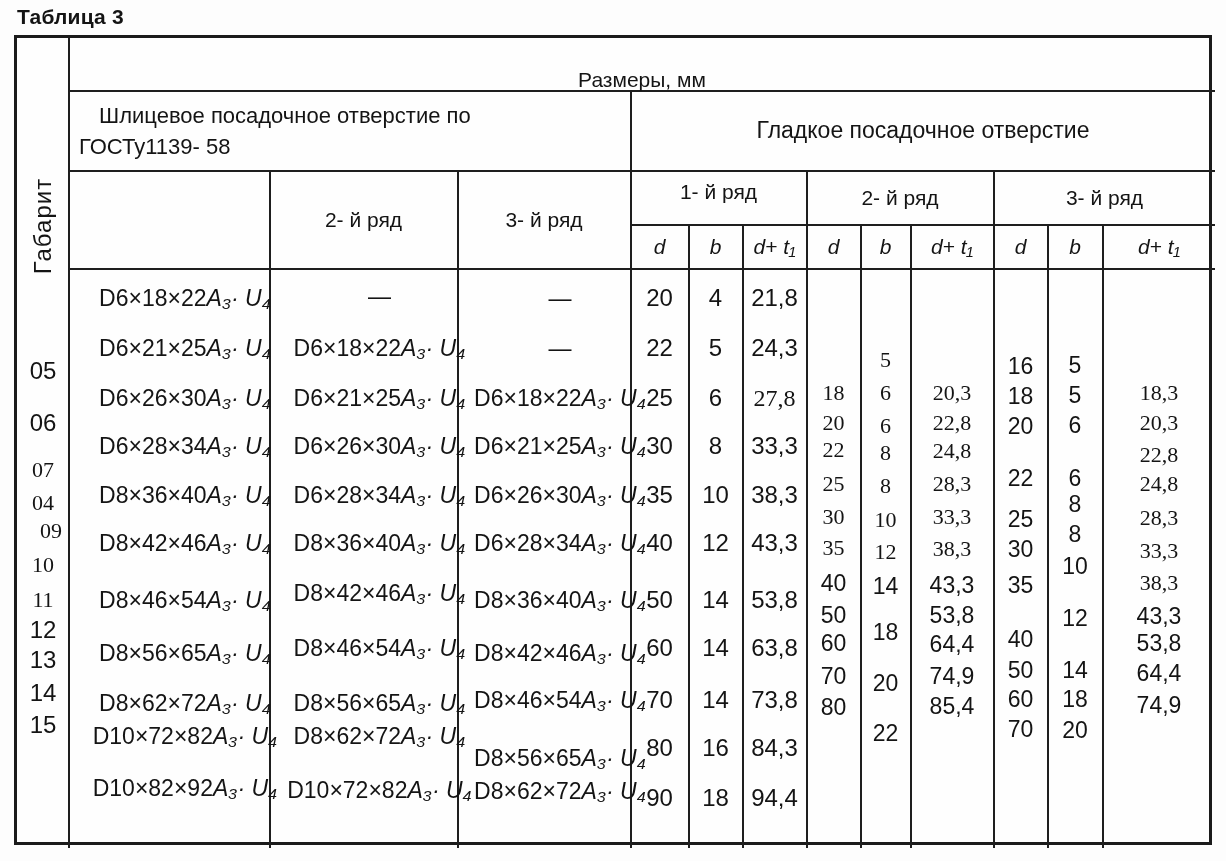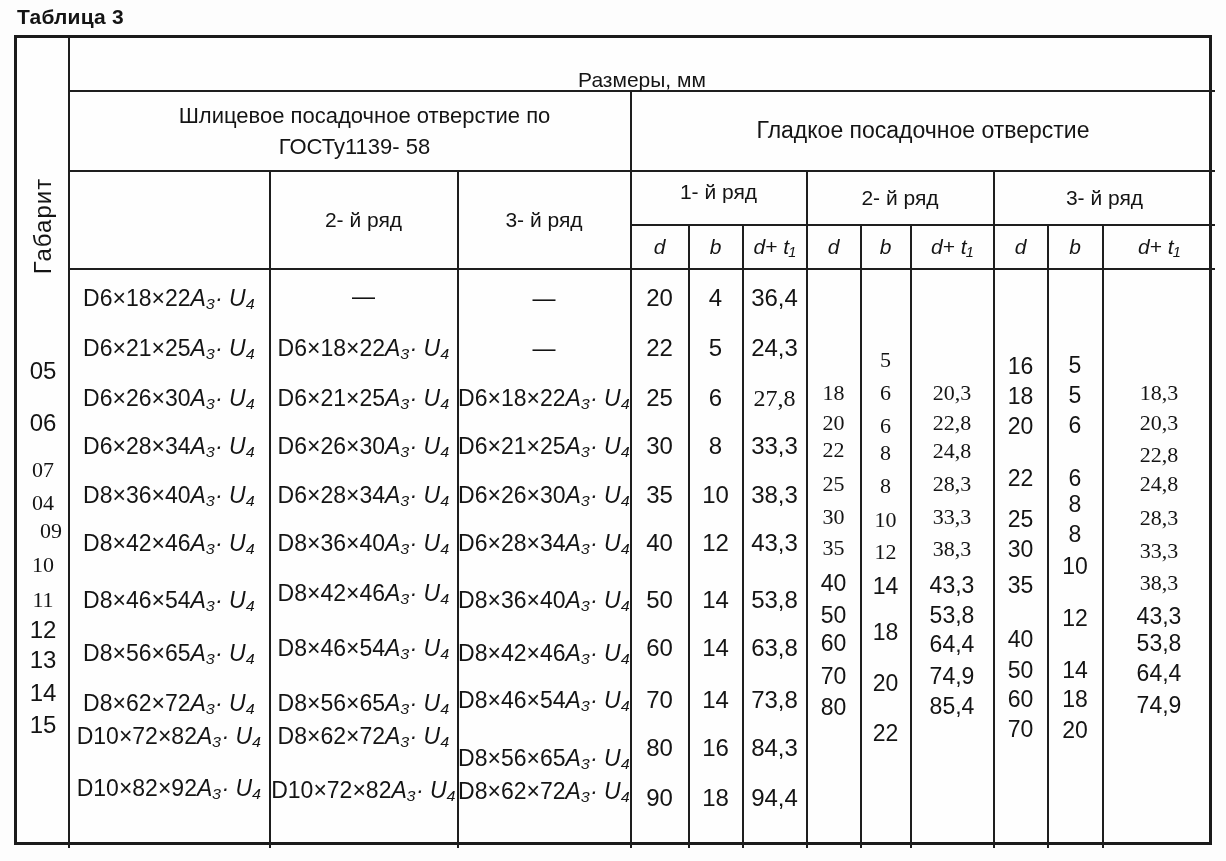--- a/index.html
+++ b/index.html
@@ -6,32 +6,32 @@
   .page{position:relative;width:1226px;height:861px;background:#fdfdfd;overflow:hidden;
         font-family:"Liberation Sans","DejaVu Sans",sans-serif;color:#141414;}
   .caption{position:absolute;left:17px;top:5px;font-size:21px;font-weight:700;letter-spacing:.2px;}
   .table{position:absolute;left:14px;top:35px;width:1198px;height:810px;
          border:3px solid #1b1b1b;box-sizing:border-box;background:#fefefe;}
   .vl{position:absolute;width:2px;background:#1e1e1e;}
   .hl{position:absolute;height:2px;background:#1e1e1e;}
   .cell{position:absolute;box-sizing:border-box;display:flex;align-items:center;
         justify-content:center;text-align:center;}
   .h-sizes{font-size:21px;margin-top:16px;}
-  .h-spline{flex-direction:column;align-items:center;justify-content:center;font-size:22px;line-height:31px;}
+  .h-spline{flex-direction:column;align-items:flex-start;justify-content:center;font-size:22px;line-height:31px;}
   .h-spline .l1{text-align:left;padding-left:30px;}
   .h-spline .l2{text-align:center;padding-left:10px;}
   .h-smooth{font-size:23px;}
   .rowhdr{font-size:21px;}
   .sub{font-size:21px;font-style:italic;font-family:"Liberation Sans","DejaVu Sans",sans-serif;}
   .gab-label{position:absolute;left:26px;top:188px;transform:translate(-50%,-50%) rotate(-90deg);
              transform-origin:center;font-size:24px;white-space:nowrap;letter-spacing:1px;}
   .list{position:absolute;}
   .line{position:absolute;left:0;right:0;height:28px;line-height:28px;text-align:center;white-space:nowrap;}
   .fit{font-style:italic;}
-  .fs-des{font-size:23px;}
+  .fs-des{font-size:23px;margin-left:16px;}
   .fs-n1{font-size:24px;}
   .fs-n2{font-size:23px;}
   .fs-gab{font-size:24px;}
   .line.serif{font-family:"Liberation Serif","DejaVu Serif",serif;font-size:22px;}
 </style>
 </head>
 <body>
 
 <div class="page">
   <div class="caption">Таблица 3</div>
@@ -186,21 +186,21 @@
         <div class="line" style="top: 163px;"><span>8</span></div>
         <div class="line" style="top: 212px;"><span>10</span></div>
         <div class="line" style="top: 260px;"><span>12</span></div>
         <div class="line" style="top: 317px;"><span>14</span></div>
         <div class="line" style="top: 365px;"><span>14</span></div>
         <div class="line" style="top: 417px;"><span>14</span></div>
         <div class="line" style="top: 465px;"><span>16</span></div>
         <div class="line" style="top: 515px;"><span>18</span></div>
       </div>
     <div class="list fs-n1" style="left:726px;top:231px;width:63px;height:579px;">
-        <div class="line" style="top: 15px;"><span>36,4</span></div>
+        <div class="line" style="top: 15px;"><span>21,8</span></div>
         <div class="line" style="top: 65px;"><span>24,3</span></div>
         <div class="line" style="top: 115px; font-family: Liberation Serif, serif;"><span>27,8</span></div>
         <div class="line" style="top: 163px;"><span>33,3</span></div>
         <div class="line" style="top: 212px;"><span>38,3</span></div>
         <div class="line" style="top: 260px;"><span>43,3</span></div>
         <div class="line" style="top: 317px;"><span>53,8</span></div>
         <div class="line" style="top: 365px;"><span>63,8</span></div>
         <div class="line" style="top: 417px;"><span>73,8</span></div>
         <div class="line" style="top: 465px;"><span>84,3</span></div>
         <div class="line" style="top: 515px;"><span>94,4</span></div>

